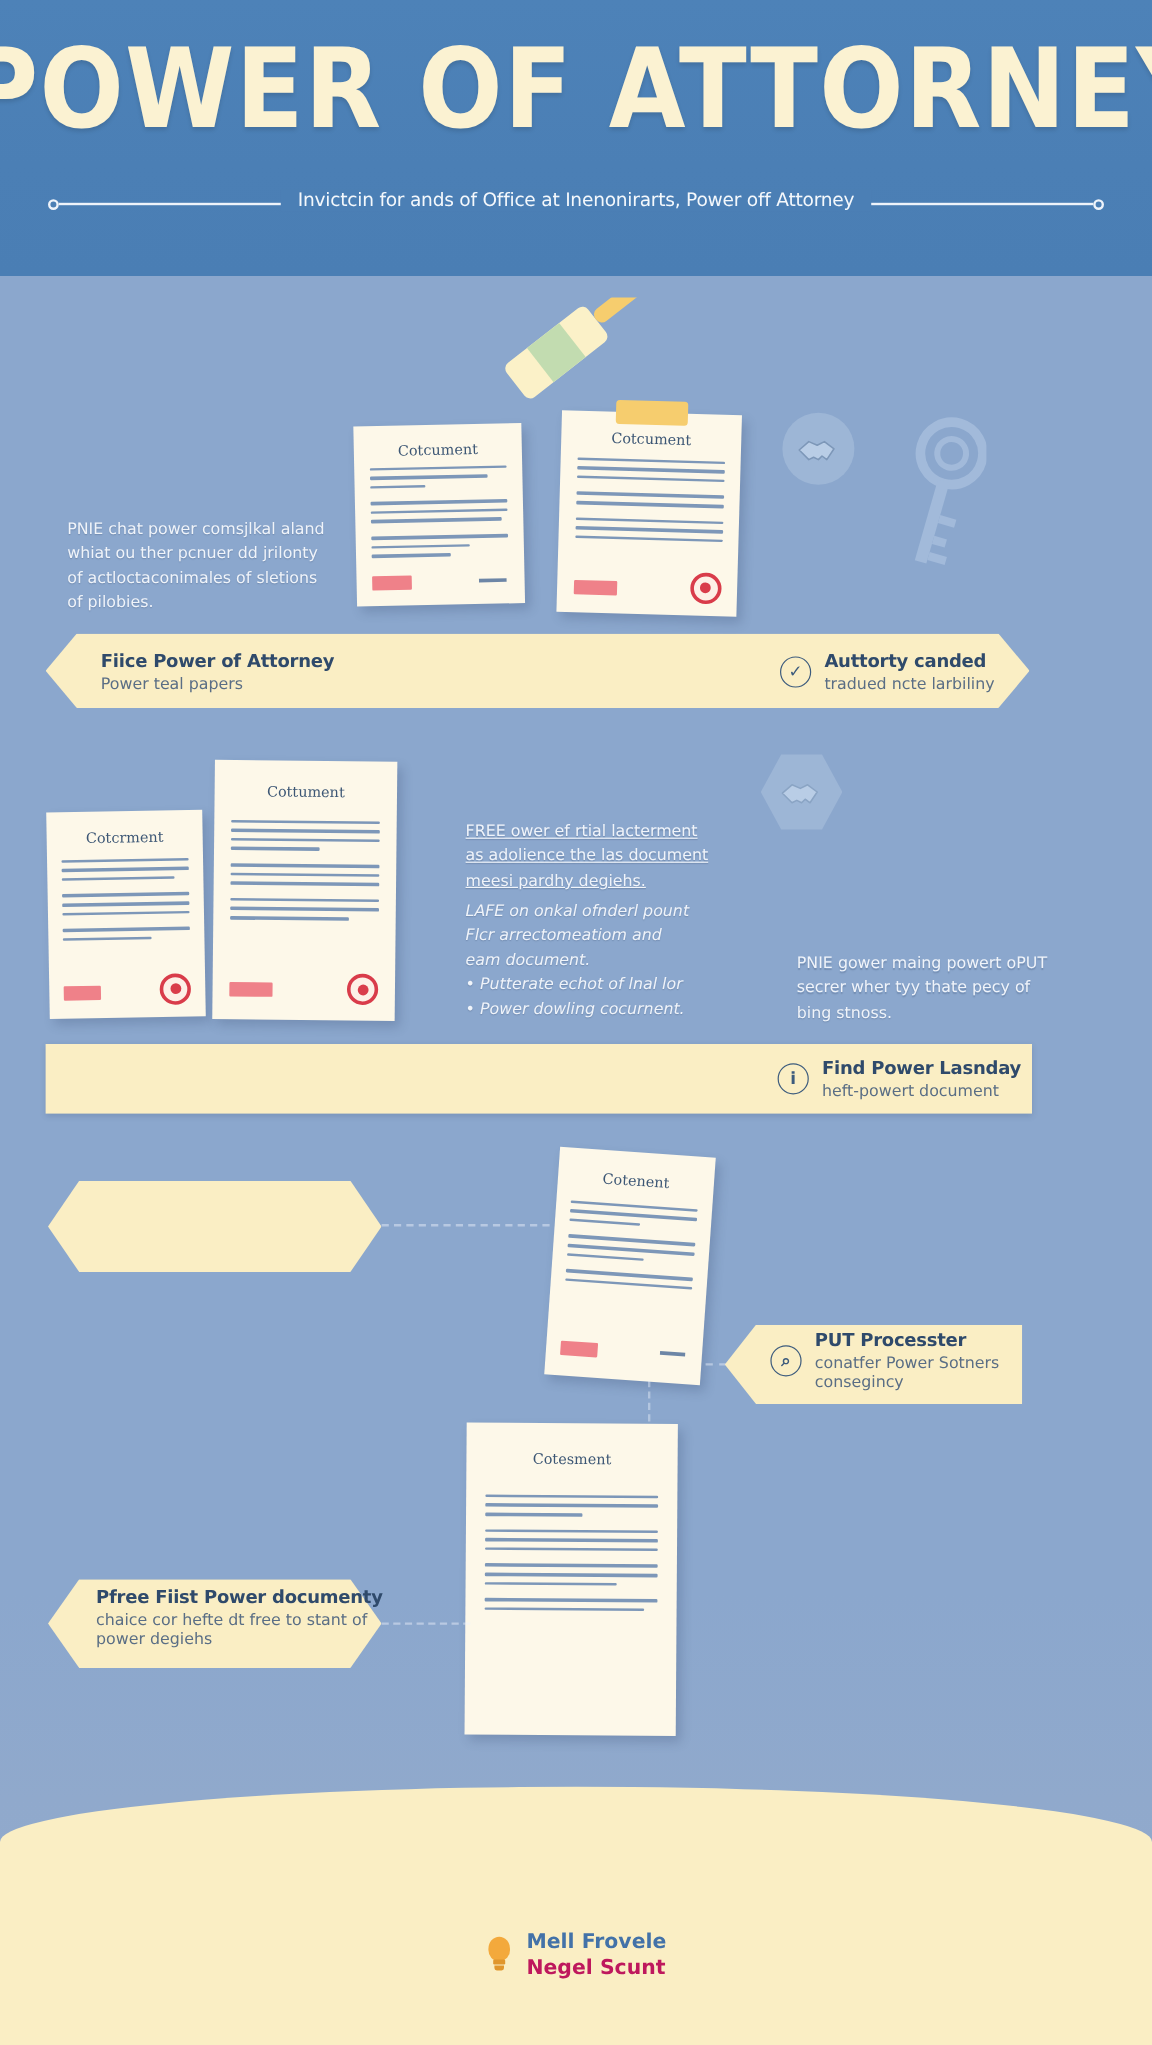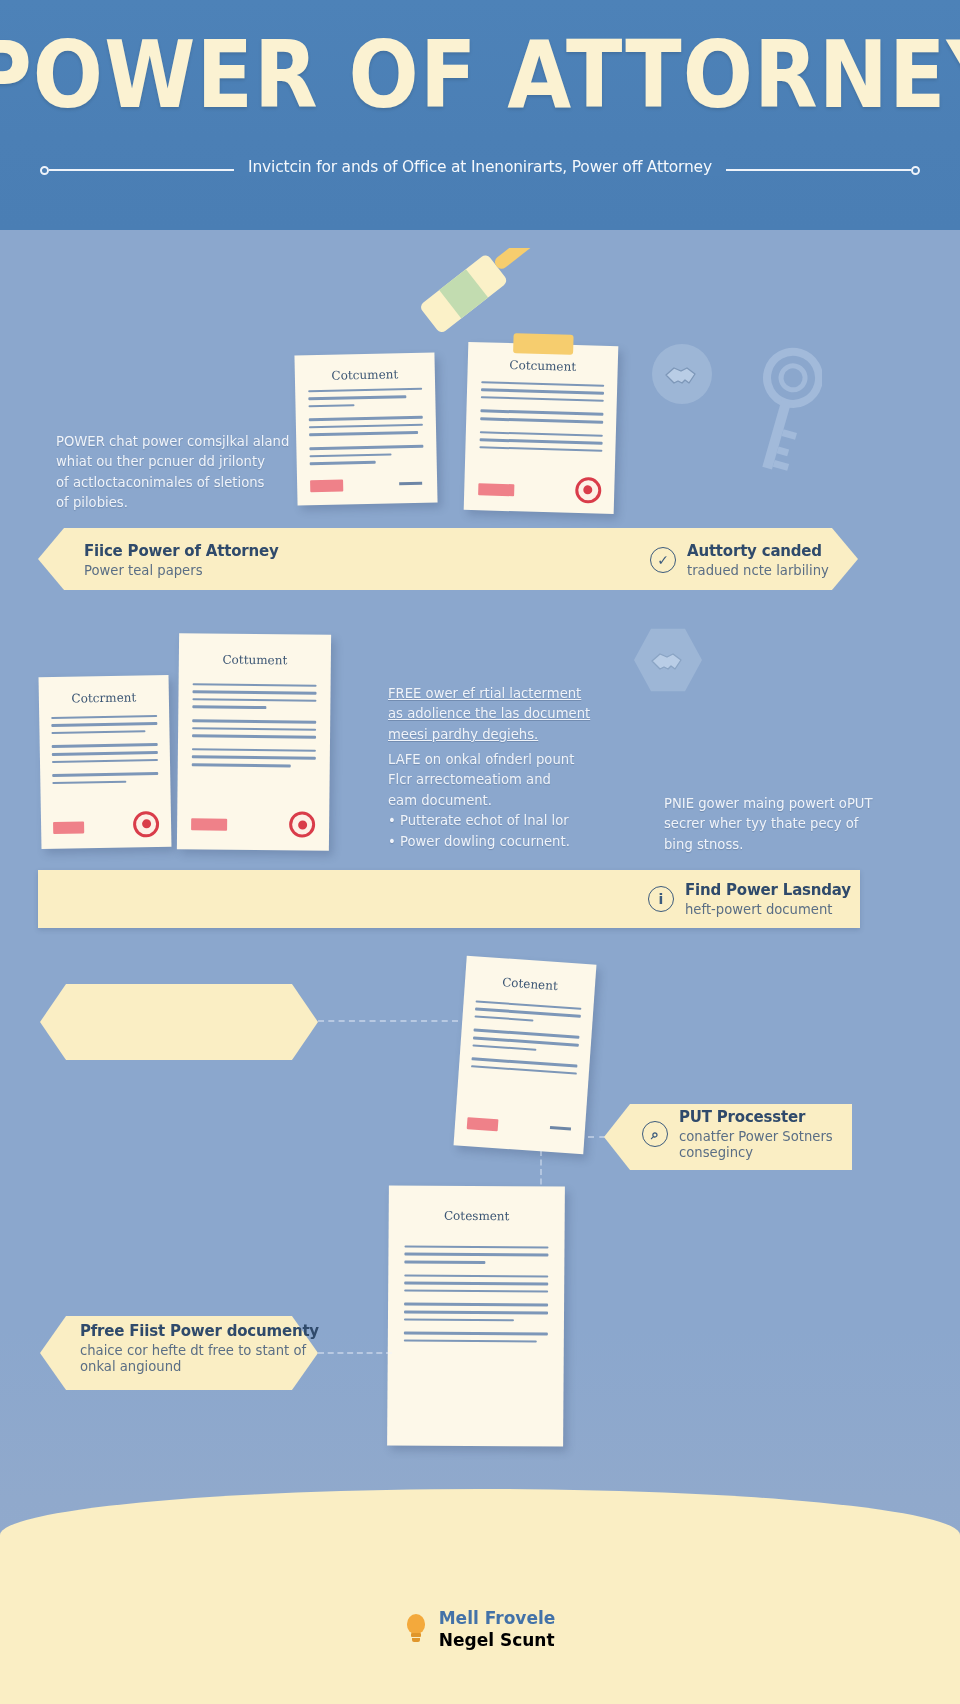--- a/index.html
+++ b/index.html
@@ -191,21 +191,21 @@
   }
   .bulb .base2 {
     position: absolute; left: 7px; top: 24px; width: 8px; height: 4px;
     background: #e0962c; border-radius: 0 0 2px 2px;
   }
   .footer-txt .f1 {
     font-size: 17px; font-weight: bold; color: #4372a8;
     font-family: "DejaVu Sans", sans-serif;
   }
   .footer-txt .f2 {
-    font-size: 17px; font-weight: bold; color: #000000;
+    font-size: 17px; font-weight: bold; color: #be185d;
     font-family: "DejaVu Sans", sans-serif; margin-top: 2px;
   }
 </style>
 </head>
 <body>
 
 <div class="poster">
 
   <div class="header">
     <div class="header-title">POWER OF ATTORNEY</div>
@@ -213,21 +213,21 @@
       <span class="rule-dot"></span>
       <span class="rule-line"></span>
       <span class="rule-dot"></span>
     </div>
     <div class="header-sub">
       <span>Invictcin for ands of Office at Inenonirarts, Power off Attorney</span>
     </div>
   </div>
 
   <div class="body-text" style="left:56px; top:432px; width:270px;">
-    <p>POWER chat power comsjlkal aland</p>
+    <p>PNIE chat power comsjlkal aland</p>
     <p>whiat ou ther pcnuer dd jrilonty</p>
     <p>of actloctaconimales of sletions</p>
     <p>of pilobies.</p>
   </div>
 
   <svg class="gavel" style="left:408px; top:248px;" width="150" height="120" viewBox="0 0 150 120">
     <g transform="rotate(-38 55 45)">
       <rect x="12" y="28" width="86" height="36" rx="6" fill="#fbf1c8"></rect>
       <rect x="38" y="28" width="34" height="36" fill="#c2dcb0"></rect>
       <rect x="98" y="38" width="46" height="13" rx="6" fill="#f6cd6e"></rect>
@@ -335,21 +335,21 @@
     <div class="stamp-bar"></div>
     <div class="seal"></div>
   </div>
 
   <div class="body-text" style="left:388px; top:684px; width:250px;text-decoration:underline;">
     <p>FREE ower ef rtial lacterment</p>
     <p>as adolience the las document</p>
     <p>meesi pardhy degiehs.</p>
   </div>
 
-  <div class="body-text" style="left:388px; top:750px; width:250px;">
+  <div class="body-text" style="left:388px; top:750px; width:250px;font-style:italic;">
     <p>LAFE on onkal ofnderl pount</p>
     <p>Flcr arrectomeatiom and</p>
     <p>eam document.</p>
     <ul>
       <li>Putterate echot of lnal lor</li>
       <li>Power dowling cocurnent.</li>
     </ul>
   </div>
 
   <div class="soft-icon soft-hex" style="left:634px; top:626px; width:68px; height:68px;">
@@ -424,21 +424,21 @@
     </div>
   </div>
 
   <div class="dashline" style="left:318px; top:1352px; width:74px;"></div>
 
   <div class="banner arrow-both" style="left:40px; top:1316px; width:278px; height:74px;"></div>
   <div class="banner-block" style="left:80px; top:1322px;">
     <div class="banner-txt">
       <div class="t1">Pfree Fiist Power documenty</div>
       <div class="t2">chaice cor hefte dt free to stant of</div>
-      <div class="t2" style="margin-top:1px">onkal angiound</div>
+      <div class="t2" style="margin-top:1px">power degiehs</div>
     </div>
   </div>
 
   <div class="footer">
     <div class="footer-inner">
       <div class="bulb">
         <div class="glass"></div>
         <div class="base"></div>
         <div class="base2"></div>
       </div>

